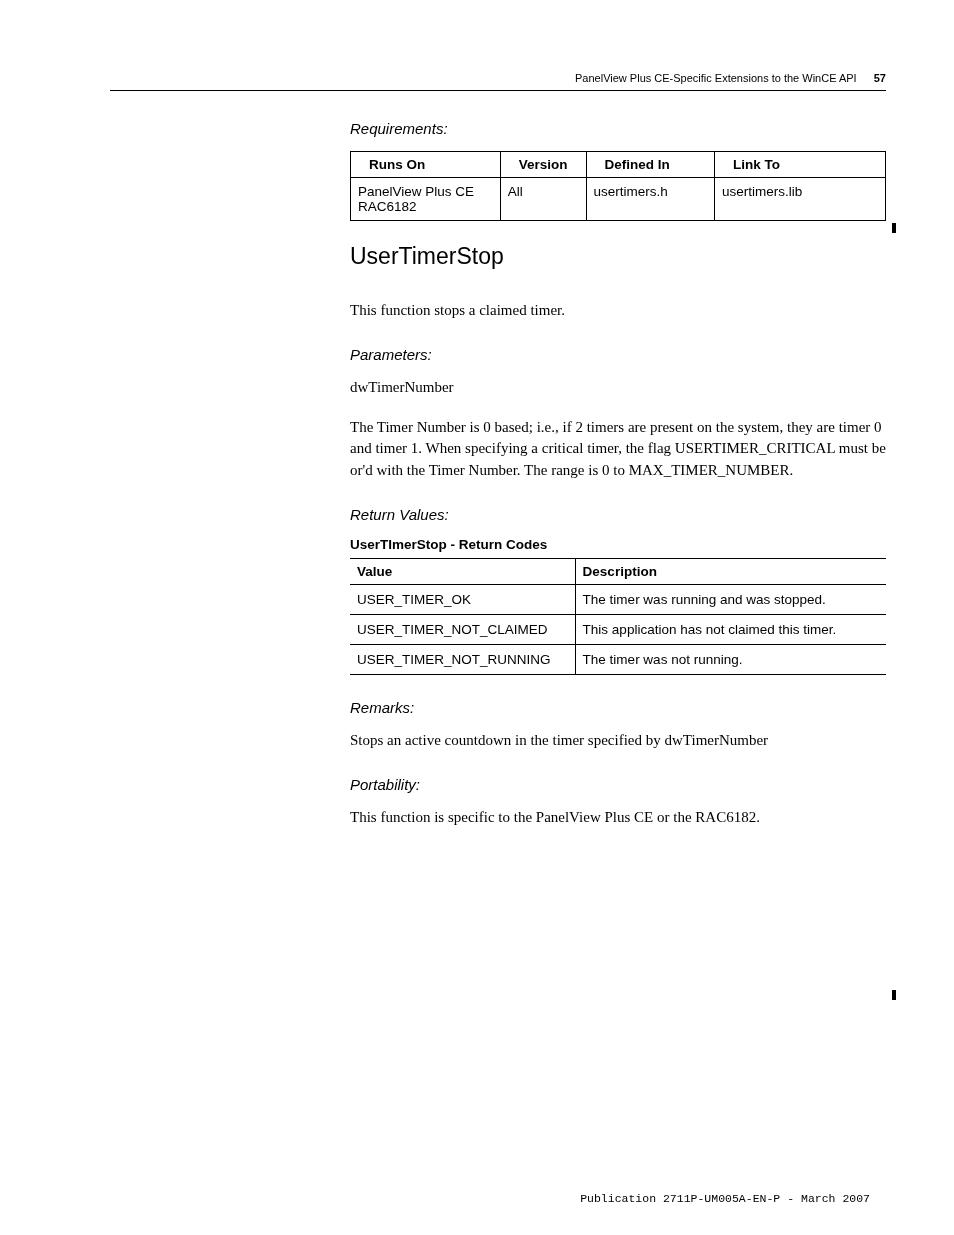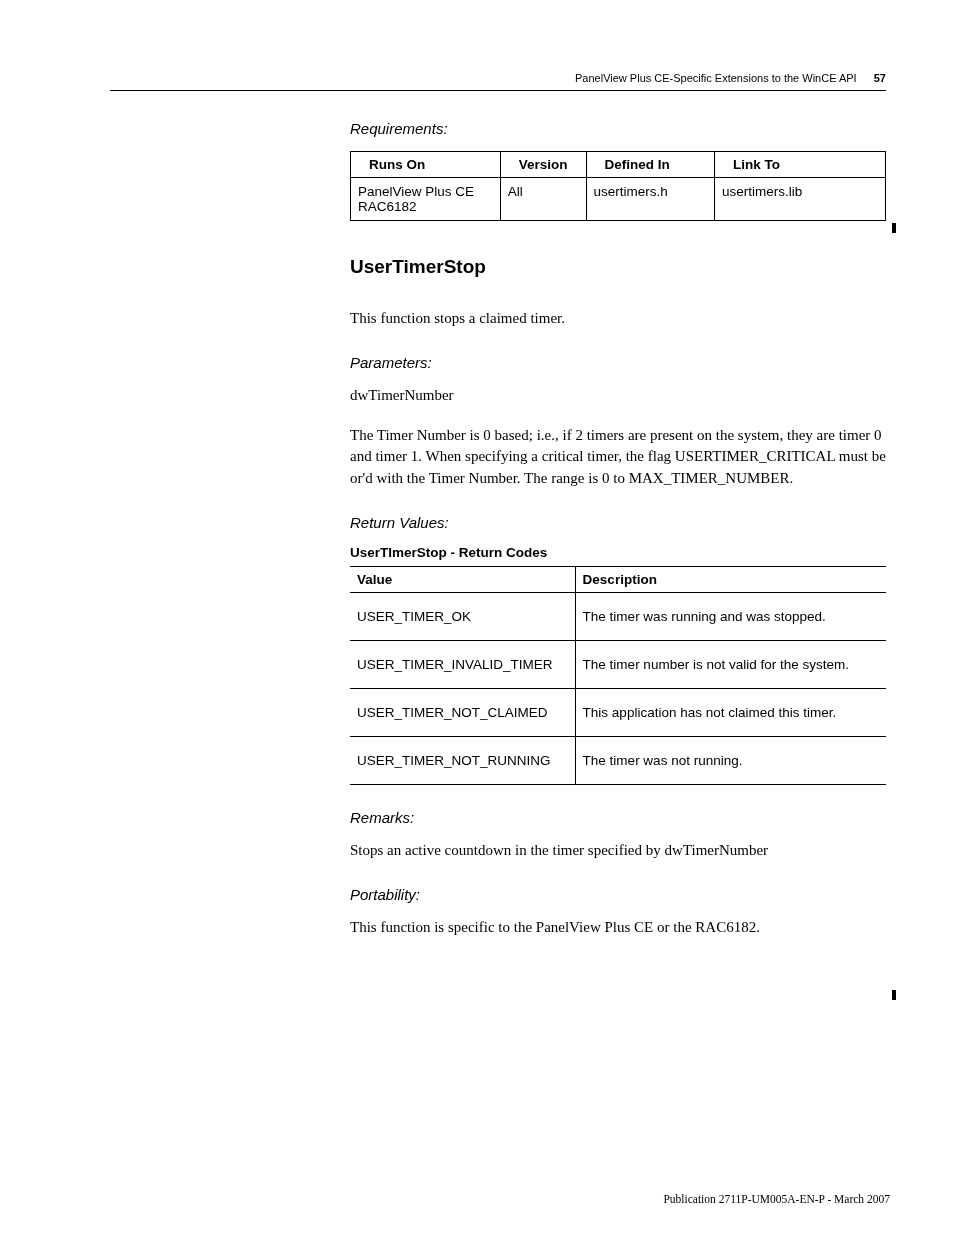--- a/index.html
+++ b/index.html
@@ -63,23 +63,23 @@
   }
   table.req td:last-child { border-right: 1px solid #000; }
   .change-bar {
     position: absolute;
     right: 58px;
     width: 4px;
     background: #000;
   }
   .section-title {
     font-family: Arial, sans-serif;
-    font-weight: bold;
-    font-size: 19px;
-    margin-top: 35px;
+    font-weight: normal;
+    font-size: 23px;
+    margin-top: 22px;
     margin-bottom: 30px;
   }
   .body-text {
     font-family: Georgia, 'Times New Roman', serif;
     font-size: 15px;
     line-height: 1.45;
     margin-bottom: 18px;
   }
   .code-line {
     font-family: Georgia, 'Times New Roman', serif;
@@ -103,30 +103,30 @@
   table.ret th {
     text-align: left;
     font-weight: bold;
     border-top: 1.5px solid #000;
     border-bottom: 1px solid #000;
     padding: 5px 7px;
   }
   table.ret th + th { border-left: 1px solid #000; }
   table.ret td {
     border-bottom: 1px solid #000;
-    padding: 16px 7px;
+    padding: 7px 7px;
   }
   table.ret td + td { border-left: 1px solid #000; }
   table.ret tr:last-child td { border-bottom: 1.5px solid #000; }
   .footer {
     position: absolute;
     bottom: 30px;
-    right: 64px;
+    right: 84px;
     font-size: 11.5px;
-    font-family: Liberation Serif, serif;
+    font-family: Liberation Mono, monospace;
   }
 </style>
 </head>
 <body>
 
 <div class="running-head">
   <span>PanelView Plus CE-Specific Extensions to the WinCE API</span>
   <span class="pg">57</span>
 </div>
 <div class="header-line"></div>
@@ -174,24 +174,20 @@
     <tbody>
         <tr>
       <th style="width:42%">Value</th>
       <th>Description</th>
     </tr>
     <tr>
       <td>USER_TIMER_OK</td>
       <td>The timer was running and was stopped.</td>
     </tr>
     <tr>
-      <td>USER_TIMER_INVALID_TIMER</td>
-      <td>The timer number is not valid for the system.</td>
-    </tr>
-    <tr>
       <td>USER_TIMER_NOT_CLAIMED</td>
       <td>This application has not claimed this timer.</td>
     </tr>
     <tr>
       <td>USER_TIMER_NOT_RUNNING</td>
       <td>The timer was not running.</td>
     </tr>
   </tbody>
     </table>
 

